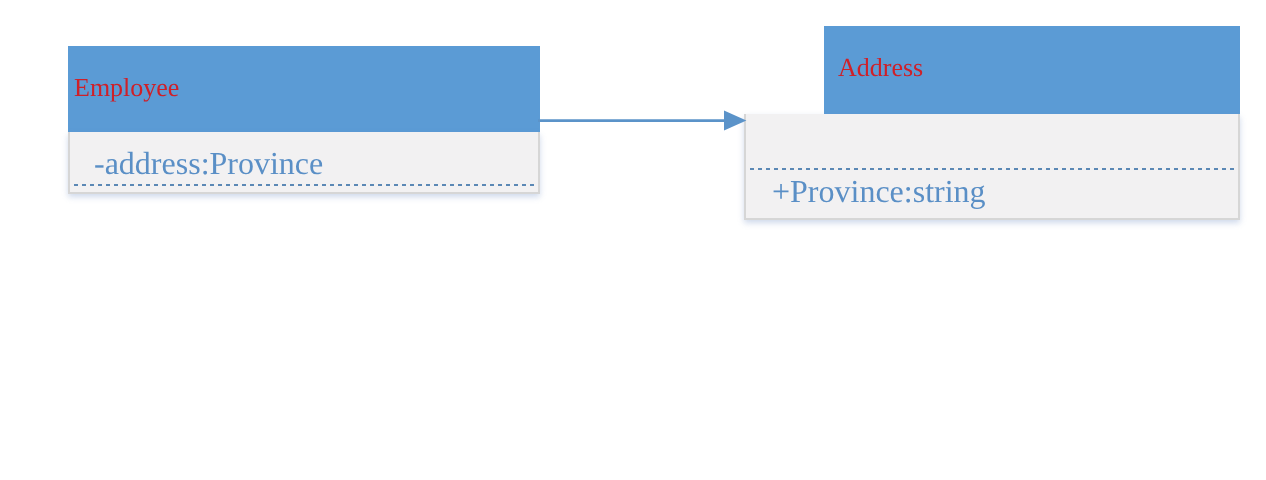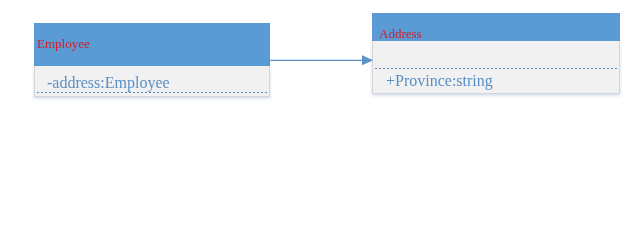--- a/index.html
+++ b/index.html
@@ -18,29 +18,29 @@
   .connector{position:absolute;}
 </style>
 </head>
 <body>
 
 <div class="uml-class" style="left:34px;top:23px;width:236px;height:74px;">
   <div class="uml-header" style="height:43px;">
     <span style="left:3px;">Employee</span>
   </div>
   <div class="uml-body" style="height:31px;">
-    <span class="attr" style="top:9px;left:12px;">-address:Employee</span>
+    <span class="attr" style="top:9px;left:12px;">-address:Province</span>
     <svg class="divider" style="top:25px;" width="232" height="3">
       <line x1="1" y1="1.5" x2="231" y2="1.5" stroke="#5B88B5" stroke-width="1" stroke-dasharray="2 2"></line>
     </svg>
   </div>
 </div>
 
 <div class="uml-class" style="left:372px;top:13px;width:248px;height:97px;">
-  <div class="uml-header" style="height:28px;">
+  <div class="uml-header" style="height:44px;margin-left:40px;">
     <span style="left:7px;">Address</span>
   </div>
   <div class="uml-body" style="height:53px;">
     <svg class="divider" style="top:26px;" width="244" height="3">
       <line x1="1" y1="1.5" x2="243" y2="1.5" stroke="#5B88B5" stroke-width="1" stroke-dasharray="2 2"></line>
     </svg>
     <span class="attr" style="top:31.5px;left:13px;">+Province:string</span>
   </div>
 </div>
 

